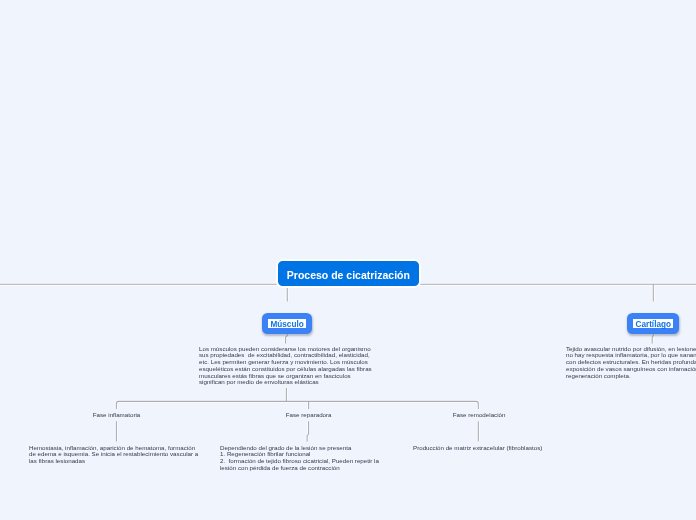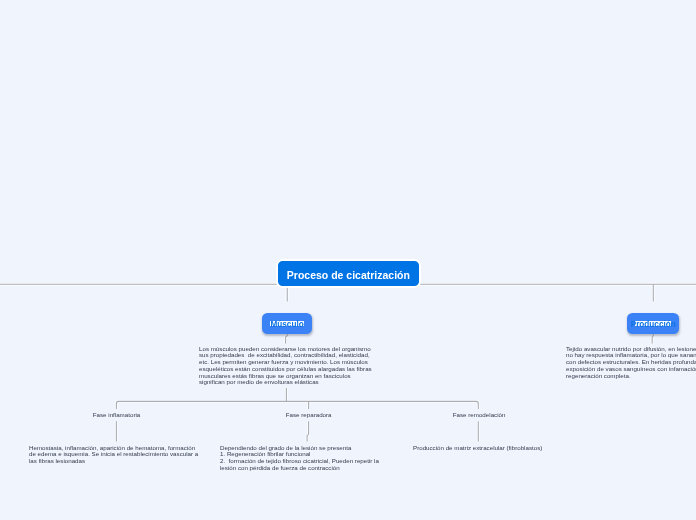--- a/index.html
+++ b/index.html
@@ -13,21 +13,21 @@
 
   .node{position:absolute;box-sizing:border-box;margin-top:12px;}
 
   .root{left:276.1px;top:247.3px;width:144.6px;height:28.6px;
         background:#0074e4;border:2.1px solid #ffffff;border-radius:6.6px;
         color:#ffffff;font-weight:bold;font-size:10.5px;
         display:flex;align-items:center;justify-content:center;padding-top:2.6px;}
 
   .lvl2 span{position:relative;top:0.9px;}
   .lvl2{top:301.1px;height:20.95px;background:#ffffff;
-        border:8px solid #3b82f6;border-radius:5.5px;color:#0d74e3;
+        border:6px solid #3b82f6;border-radius:5.5px;color:#0d74e3;
         font-weight:bold;font-size:8.2px;
         display:flex;align-items:center;justify-content:center;
         box-shadow:0.6px 1.4px 2.2px rgba(70,80,100,0.35);}
 
   .para{position:absolute;color:#333a4b;font-size:6.2px;line-height:6.8px;
         white-space:pre-wrap;width:173px;}
 
   .label{position:absolute;color:#333a4b;font-size:6.2px;line-height:7px;
          white-space:nowrap;top:410.8px;}
 </style>
@@ -60,21 +60,21 @@
   <div class="node root">
     <span>Proceso de cicatrización</span>
   </div>
 
   <div class="node lvl2" style="left:262.2px;width:49.8px;">
     <span>Músculo</span>
   </div>
   <div class="para" style="left:199px;top:345.5px;">Los músculos pueden considerarse los motores del organismo sus propiedades  de excitabilidad, contractibilidad, elasticidad, etc. Les permiten generar fuerza y movimiento. Los músculos esqueléticos están constituidos por células alargadas las fibras musculares estás fibras que se organizan en fasciculos significan por medio de envolturas elásticas</div>
 
   <div class="node lvl2" style="left:627.1px;width:52.3px;">
-    <span>Producción</span>
+    <span>Cartílago</span>
   </div>
   <div class="para" style="left:566px;top:345.5px;">Tejido avascular nutrido por difusión, en lesiones superficiales no hay respuesta inflamatoria, por lo que sanan lentamente con defectos estructurales. En heridas profundas hay exposición de vasos sanguíneos con infamación y regeneración completa.</div>
 
   <div class="label" style="left:92.8px;">Fase inflamatoria</div>
   <div class="para" style="left:29px;top:444.5px;">Hemostasia, inflamación, aparición de hematoma, formación de edema e isquemia. Se inicia el restablecimiento vascular a las fibras lesionadas</div>
 
   <div class="label" style="left:285.8px;">Fase reparadora</div>
   <div class="para" style="left:220px;top:444.5px;">Dependiendo del grado de la lesión se presenta
 1. Regeneración fibrilar funcional
 2.  formación de tejido fibroso cicatricial, Pueden repetir la lesión con pérdida de fuerza de contracción</div>

